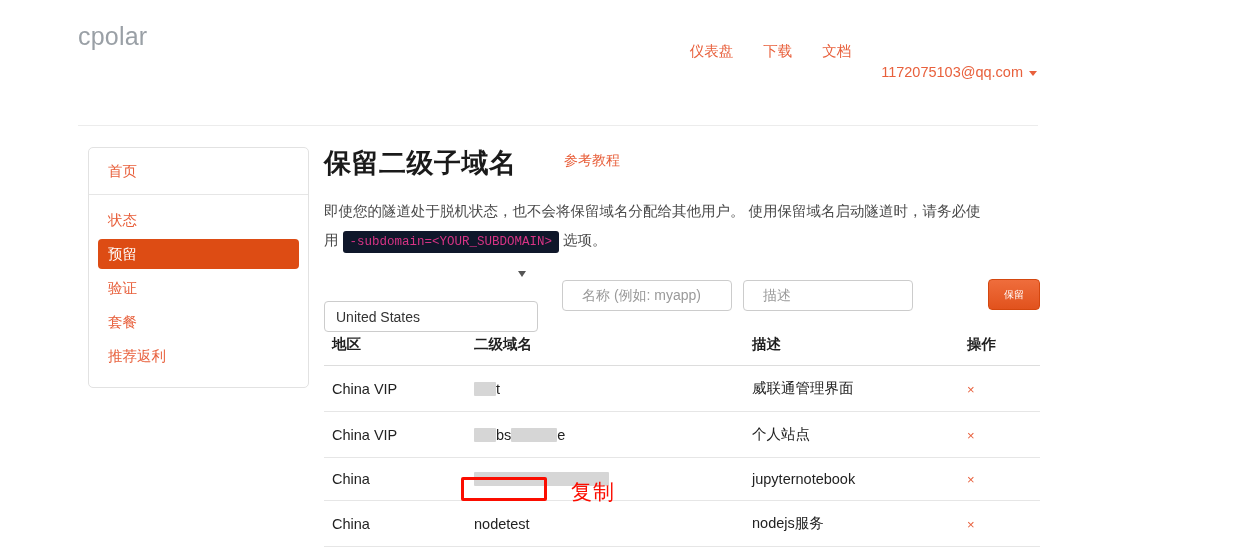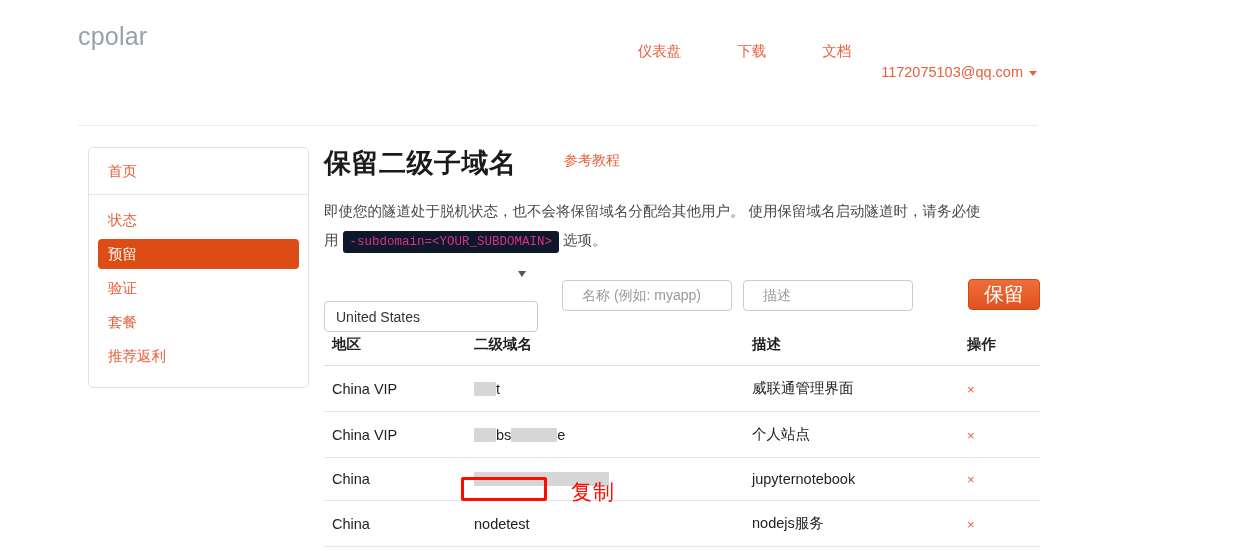--- a/index.html
+++ b/index.html
@@ -22,21 +22,21 @@
     position: absolute; left: 78px; top: 22px;
     font-size: 25px; color: #9aa0a6; letter-spacing: .2px;
     font-family: "Liberation Sans", sans-serif; font-weight: 400;
   }
   .nav-right {
     position: absolute; right: 196px; top: 22px;
     display: flex; align-items: center; gap: 30px;
     white-space: nowrap;
   }
   .nav-link {
-    font-size: 14.5px; color: #e8603c; text-decoration: none; cursor: pointer; margin-left: 26px;
+    font-size: 14.5px; color: #e8603c; text-decoration: none; cursor: pointer;
   }
   .nav-user {
     font-size: 14.5px; color: #e8603c; display:flex; align-items:center; gap:6px;
     cursor: pointer;
     margin-top: 42px;
   }
   .caret {
     width: 0; height: 0; border-left: 4px solid transparent;
     border-right: 4px solid transparent; border-top: 5px solid #e8603c;
     display:inline-block; margin-top:2px;
@@ -120,21 +120,21 @@
     font-size: 14px; color:#333; padding: 0 19px;
     font-family: "Liberation Sans", sans-serif;
   }
   .inp::placeholder { color:#9a9a9a; }
   #name-field { width: 170px; margin-left: 24px; }
   #desc-field { width: 170px; margin-left: 11px; }
   .reserve-btn {
     position:absolute; right: 0px; top: 0px;
     height: 31px; padding: 0 15px; border: 1px solid #d4470f; border-radius: 4px;
     background: linear-gradient(#ef6d3c, #e1521d);
-    color: #fff; font-size: 20px; cursor: pointer;
+    color: #fff; font-size: 10px; cursor: pointer;
     font-family: "Liberation Sans", sans-serif;
   }
 
   
   table.tbl { margin-top: 20px; width: 716px; border-collapse: collapse; }
   table.tbl th {
     text-align: left; font-size: 14.5px; font-weight: bold; color: #1f1f1f;
     padding: 4px 0 11px 8px; border-bottom: 1px solid #dddddd;
   }
   table.tbl td {

